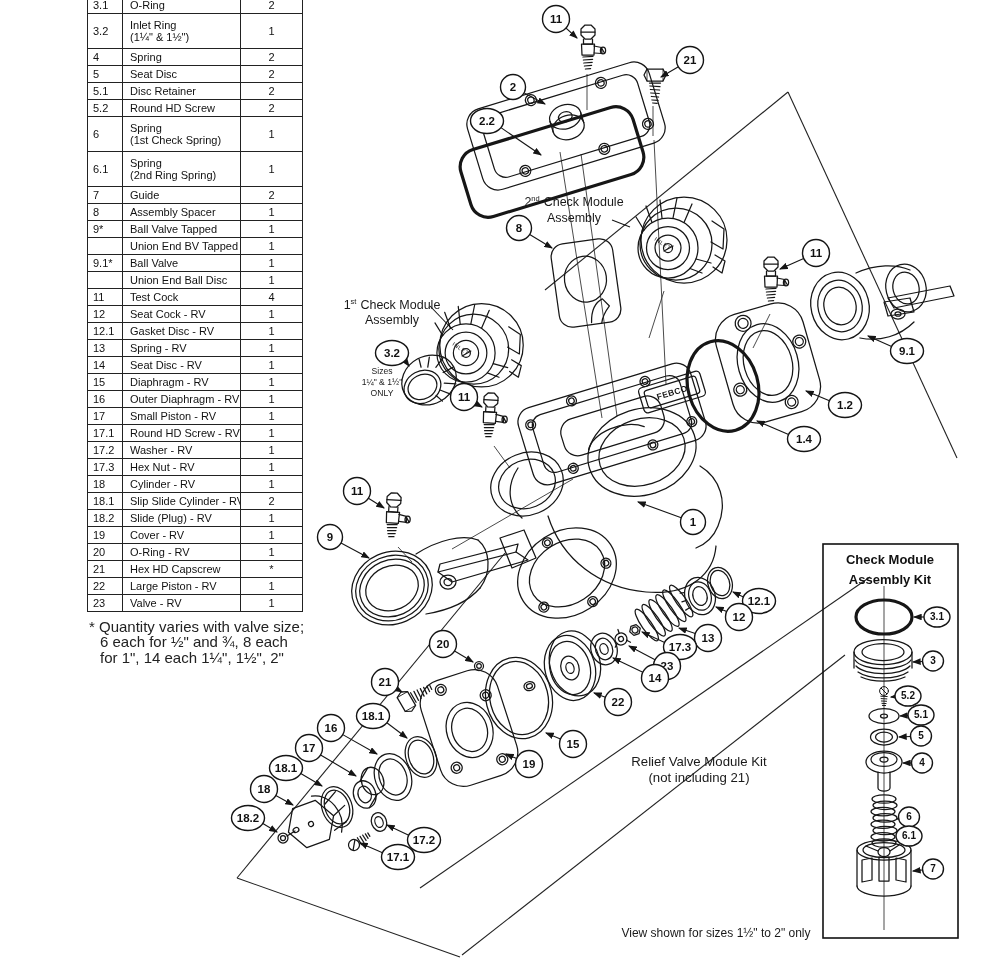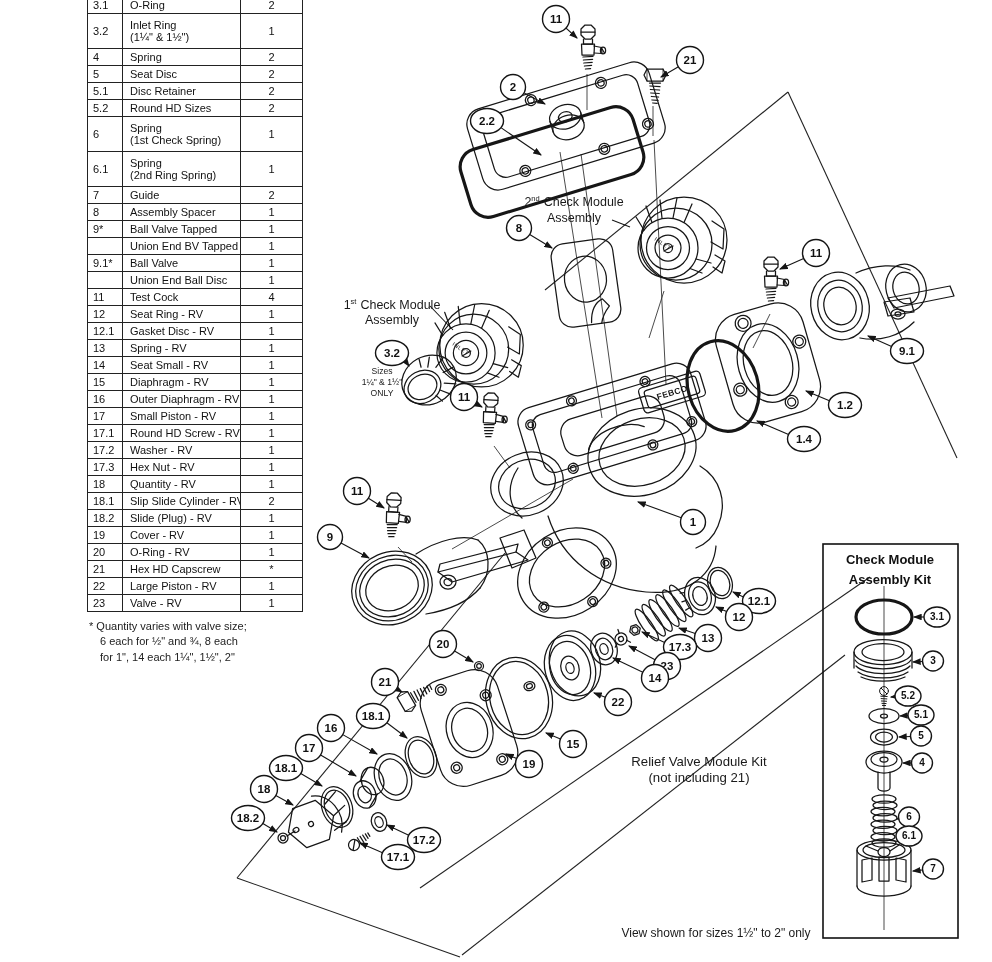--- a/index.html
+++ b/index.html
@@ -9,21 +9,21 @@
   #tablewrap{position:absolute;left:87px;top:0;width:218px;height:617px;overflow:hidden;z-index:2}
   table{border-collapse:collapse;margin-top:-4px;width:215px;table-layout:fixed}
   td{border:1px solid #222;font-size:11px;line-height:12px;vertical-align:middle;color:#111;
      overflow:hidden;white-space:nowrap}
   tr{height:17px}
   tr.d2{height:35px}
   .cnum{padding-left:5px}
   .cname{padding-left:7px}
   .cqty{text-align:center;padding:0}
   
-  #footnote{position:absolute;left:89px;top:619px;width:230px;font-size:11px;
+  #footnote{position:absolute;left:89px;top:619px;width:230px;font-size:15px;
             line-height:15.4px;color:#222;z-index:2}
   #footnote .fn{padding-left:11px}
   #footnote .fn:first-child{padding-left:0}
   
   svg{position:absolute;left:0;top:0;z-index:1}
   .ln{fill:none;stroke:#161616;stroke-width:1.25;stroke-linecap:round;stroke-linejoin:round}
   .thk{stroke-width:3.2}
   .thn{stroke-width:.85;stroke:#2a2a2a}
   .frame{fill:none;stroke:#222;stroke-width:1.1}
   .leader{stroke:#151515;stroke-width:1.1;fill:none;marker-end:url(#arr)}
@@ -82,21 +82,21 @@
         <tr>
           <td class="cnum">5.1</td>
           <td class="cname">
             <div>Disc Retainer</div>
           </td>
           <td class="cqty">2</td>
         </tr>
         <tr>
           <td class="cnum">5.2</td>
           <td class="cname">
-            <div>Round HD Sizes</div>
+            <div>Round HD Screw</div>
           </td>
           <td class="cqty">2</td>
         </tr>
         <tr class="d2">
           <td class="cnum">6</td>
           <td class="cname">
             <div>Spring</div>
             <div>(1st Check Spring)</div>
           </td>
           <td class="cqty">1</td>
@@ -154,42 +154,42 @@
         <tr>
           <td class="cnum">11</td>
           <td class="cname">
             <div>Test Cock</div>
           </td>
           <td class="cqty">4</td>
         </tr>
         <tr>
           <td class="cnum">12</td>
           <td class="cname">
-            <div>Seat Ring - RV</div>
+            <div>Seat Cock - RV</div>
           </td>
           <td class="cqty">1</td>
         </tr>
         <tr>
           <td class="cnum">12.1</td>
           <td class="cname">
             <div>Gasket Disc - RV</div>
           </td>
           <td class="cqty">1</td>
         </tr>
         <tr>
           <td class="cnum">13</td>
           <td class="cname">
             <div>Spring - RV</div>
           </td>
           <td class="cqty">1</td>
         </tr>
         <tr>
           <td class="cnum">14</td>
           <td class="cname">
-            <div>Seat Small - RV</div>
+            <div>Seat Disc - RV</div>
           </td>
           <td class="cqty">1</td>
         </tr>
         <tr>
           <td class="cnum">15</td>
           <td class="cname">
             <div>Diaphragm - RV</div>
           </td>
           <td class="cqty">1</td>
         </tr>
@@ -224,21 +224,21 @@
         <tr>
           <td class="cnum">17.3</td>
           <td class="cname">
             <div>Hex Nut - RV</div>
           </td>
           <td class="cqty">1</td>
         </tr>
         <tr>
           <td class="cnum">18</td>
           <td class="cname">
-            <div>Quantity - RV</div>
+            <div>Cylinder - RV</div>
           </td>
           <td class="cqty">1</td>
         </tr>
         <tr>
           <td class="cnum">18.1</td>
           <td class="cname">
             <div>Slip Slide Cylinder - RV</div>
           </td>
           <td class="cqty">2</td>
         </tr>

